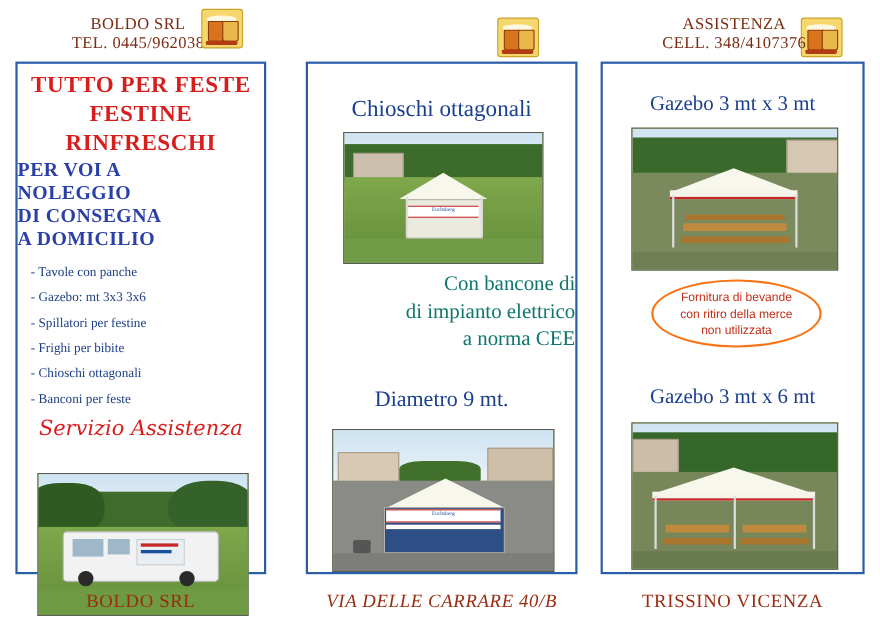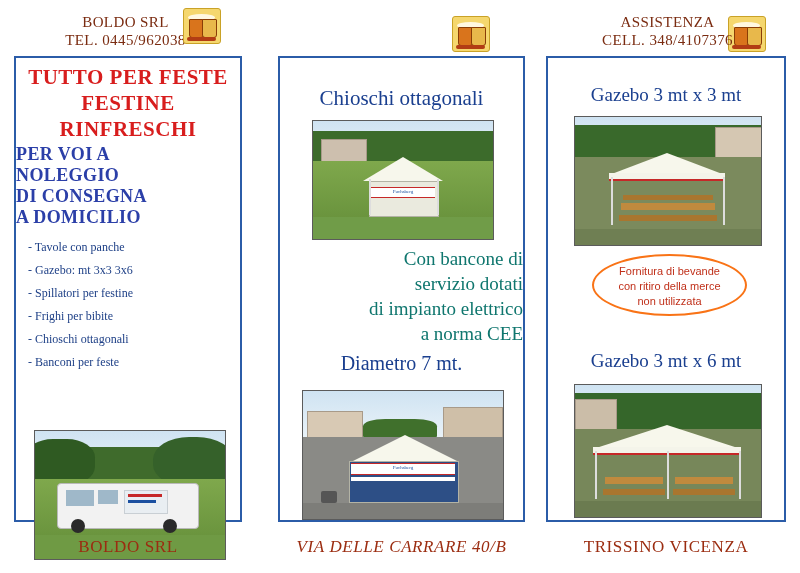--- a/index.html
+++ b/index.html
@@ -332,20 +332,21 @@
 
     <ul class="p1-list">
       <li>- Tavole con panche</li>
       <li>- Gazebo: mt 3x3  3x6</li>
       <li>- Spillatori per festine</li>
       <li>- Frighi per bibite</li>
       <li>- Chioschi ottagonali</li>
       <li>- Banconi per feste</li>
     </ul>
 
+    <div class="p1-script">Servizio Assistenza</div>
 
     <div class="photo" style="left:18px; top:372px; width:190px; height:128px;">
       <div class="sky" style="height:44px;"></div>
       <div class="trees" style="top:16px; height:34px; background:#3f6b2c;"></div>
       <div class="trees" style="top:8px; left:-10px; width:70px; height:46px; background:#2f5a22; border-radius:40%;"></div>
       <div class="trees" style="top:6px; left:118px; width:80px; height:50px; background:#35612a; border-radius:45%;"></div>
       <div class="grass" style="height:80px;"></div>
       <div class="van" style="left:22px; top:52px; width:140px; height:44px;">
         <div class="van-window" style="left:8px; top:6px; width:28px; height:16px;"></div>
         <div class="van-window" style="left:40px; top:6px; width:20px; height:14px;"></div>
@@ -371,26 +372,25 @@
       <div class="tent-roof" style="left:50px; top:36px; border-left-width:40px; border-right-width:40px; border-bottom-width:24px;"></div>
       <div class="kiosk-body" style="left:56px; top:60px; width:68px; height:34px;"></div>
       <div class="kiosk-band" style="left:58px; top:66px; width:64px; height:9px;">Fuchsberg</div>
       <div class="pole" style="left:56px; top:58px; height:36px;"></div>
       <div class="pole" style="left:124px; top:58px; height:36px;"></div>
       <div style="position:absolute; left:0; top:96px; width:100%; height:22px; background:#709c48;"></div>
     </div>
 
     <div class="p2-mid">
       <div>Con bancone di</div>
-      <div>servizio dotati</div>
       <div>di impianto elettrico</div>
       <div>a norma CEE</div>
     </div>
 
-    <div class="p2-diam">Diametro 7 mt.</div>
+    <div class="p2-diam">Diametro 9 mt.</div>
 
     <div class="photo" style="left:22px; top:332px; width:200px; height:128px;">
       <div class="sky" style="height:46px;"></div>
       <div class="building" style="left:4px; top:20px; width:54px; height:30px; background:#d8c9b4;"></div>
       <div class="building" style="left:140px; top:16px; width:58px; height:34px; background:#cfbfa8;"></div>
       <div class="trees" style="top:28px; left:60px; width:74px; height:24px; background:#40702c; border-radius:30%;"></div>
       <div class="grass" style="height:82px; background:#8a8a86;"></div>
       <div class="tent-roof" style="left:50px; top:44px; border-left-width:52px; border-right-width:52px; border-bottom-width:26px;"></div>
       <div class="kiosk-body" style="left:46px; top:70px; width:108px; height:40px; background:#2d4f86;"></div>
       <div class="kiosk-band" style="left:48px; top:72px; width:104px; height:10px;">Fuchsberg</div>

